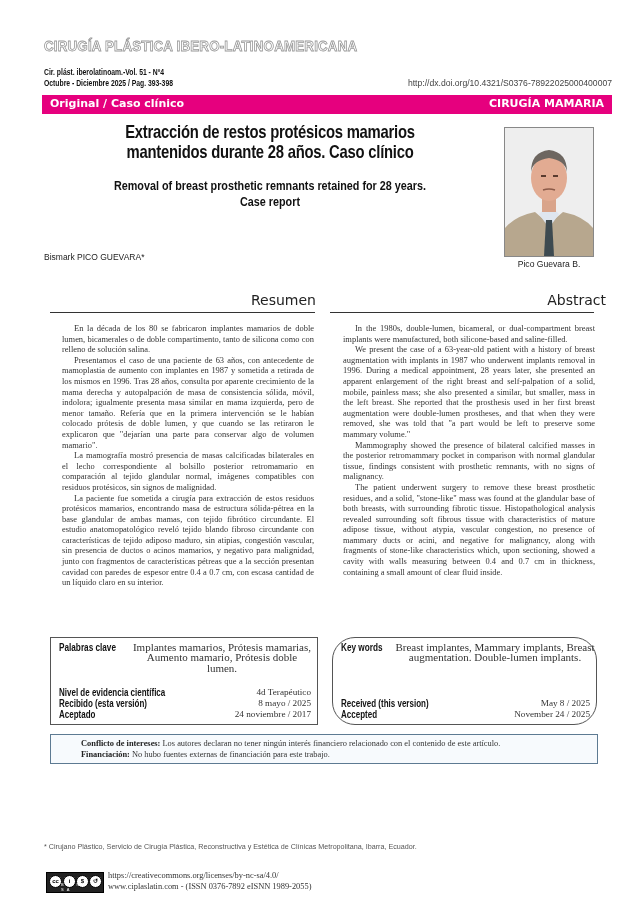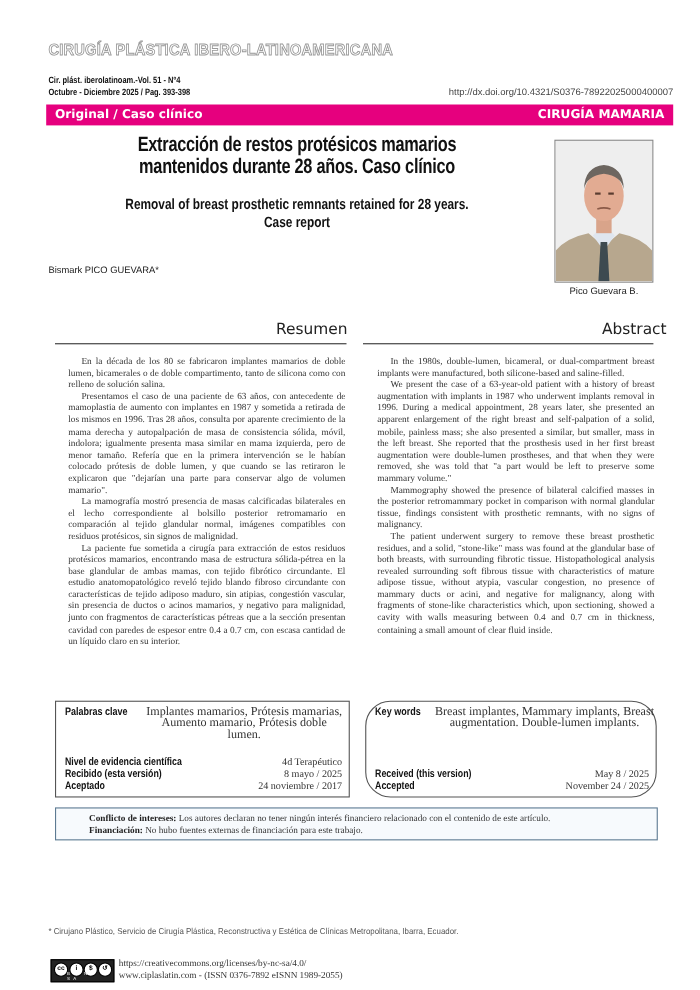--- a/index.html
+++ b/index.html
@@ -18,21 +18,21 @@
   .section-bar { left: 42px; top: 95px; width: 570px; height: 19px; background: #e6007e; color: #fff; font-family: "DejaVu Sans", sans-serif; font-weight: bold; font-size: 11px; }
   .section-bar .left { position: absolute; left: 8px; top: 2px; }
   .section-bar .right { position: absolute; right: 8px; top: 2px; }
 
   .title-es { left: 60px; width: 420px; top: 122px; text-align: center; font-family: "Liberation Sans", sans-serif; font-weight: bold; font-size: 19px; line-height: 20px; color: #111; transform: scaleX(0.78); transform-origin: center; letter-spacing: -0.3px; }
   .title-en { left: 60px; width: 420px; top: 178px; text-align: center; font-family: "Liberation Sans", sans-serif; font-weight: bold; font-size: 13.5px; line-height: 16px; color: #111; transform: scaleX(0.8); transform-origin: center; }
 
   .photo { left: 504px; top: 127px; width: 88px; height: 128px; border: 1px solid #888; background: linear-gradient(#ececec, #f7f7f7); overflow: hidden; }
   .photo-caption { left: 504px; width: 90px; top: 259px; text-align: center; font-family: "Liberation Sans", sans-serif; font-size: 8.6px; color: #222; }
 
-  .author { left: 44px; top: 240px; font-family: "Liberation Sans", sans-serif; font-size: 8.5px; color: #222; }
+  .author { left: 44px; top: 252px; font-family: "Liberation Sans", sans-serif; font-size: 8.5px; color: #222; }
 
   .col-heading { font-family: "DejaVu Sans", sans-serif; font-size: 14px; color: #222; font-weight: normal; }
   .resumen-h { right: 320px; top: 292px; }
   .abstract-h { right: 30px; top: 292px; }
   .rule { height: 1px; background: #333; }
   .rule-l { left: 50px; width: 265px; top: 312px; }
   .rule-r { left: 330px; width: 264px; top: 312px; }
 
   .col-text { font-size: 8.45px; line-height: 10.6px; text-align: justify; color: #333; }
   .col-text p { margin: 0; text-indent: 12px; }

